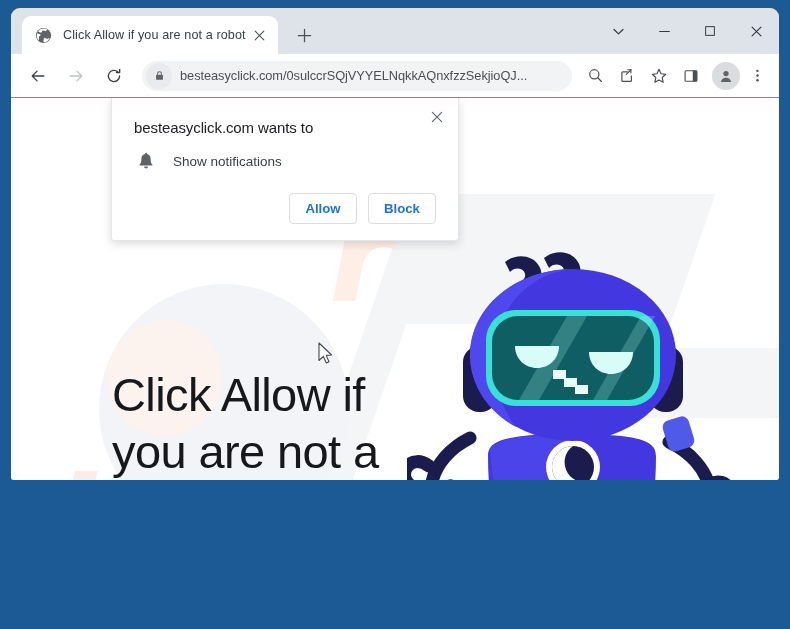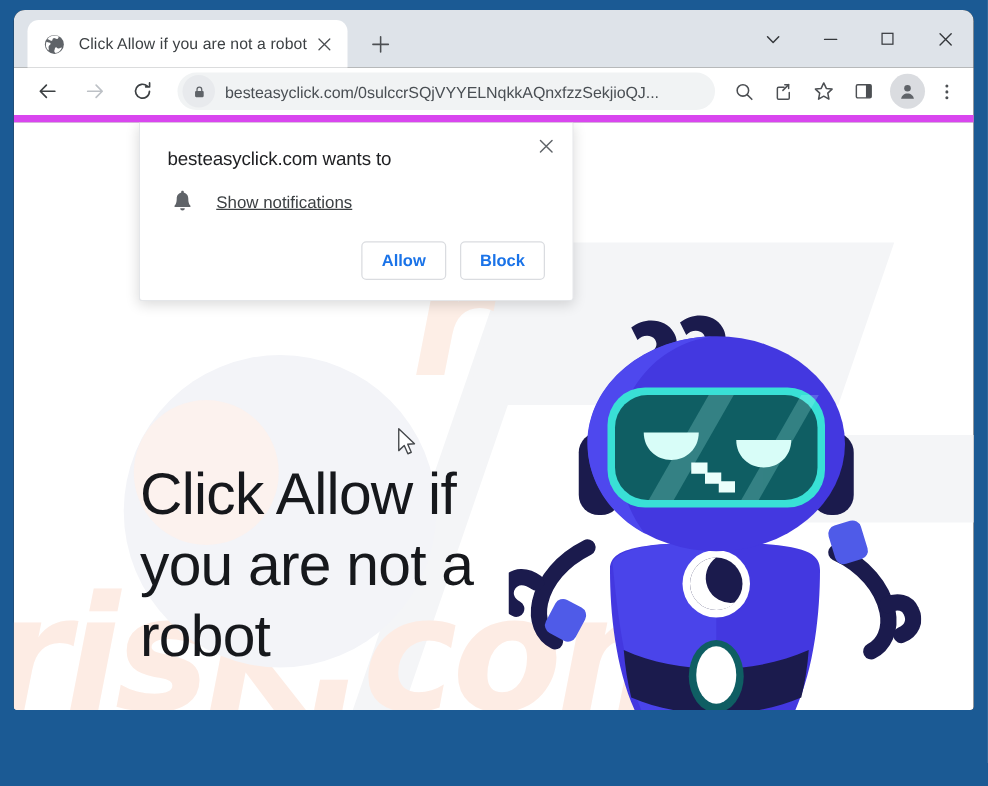--- a/index.html
+++ b/index.html
@@ -14,22 +14,22 @@
   
   .window-frame {
     position: absolute;
     left: 0; top: 0;
     width: 790px; height: 629px;
     background: #1b5a94;
     padding: 8px 11px 10px 11px;
   }
   .browser-window {
     position: relative;
-    width: 768px; height: 560px;
-    background: #000000;
+    width: 768px; height: 472px;
+    background: #eab308;
     border-radius: 9px 9px 3px 3px;
     overflow: hidden;
   }
 
   
   .tab-strip {
     position: relative;
     height: 46px;
     background: #dee3e9;
   }
@@ -82,21 +82,21 @@
   }
 
   
   .toolbar {
     position: relative;
     height: 44px;
     background: #ffffff;
     display: flex;
     align-items: center;
     padding: 0 9px 0 11px;
-    border-bottom: 6px solid #d946ef;
+    border-bottom: 1px solid #d946ef;
   }
   .nav-btn {
     width: 32px; height: 32px;
     flex: 0 0 32px;
     display: flex; align-items: center; justify-content: center;
     border-radius: 50%;
     margin-right: 6px;
   }
   .omnibox {
     flex: 1 1 auto;
@@ -267,21 +267,20 @@
   }
   .perm-bell {
     width: 18px; height: 20px;
     flex: 0 0 18px;
     margin: 0 18px 0 3px;
     display: flex; align-items: center; justify-content: center;
   }
   .perm-option {
     font-size: 13.5px;
     color: #3c4043;
-    text-decoration: underline;
   }
   .perm-actions {
     display: flex;
     justify-content: flex-end;
     gap: 11px;
     margin-top: 22px;
   }
   .perm-btn {
     min-width: 68px;
     height: 31px;

